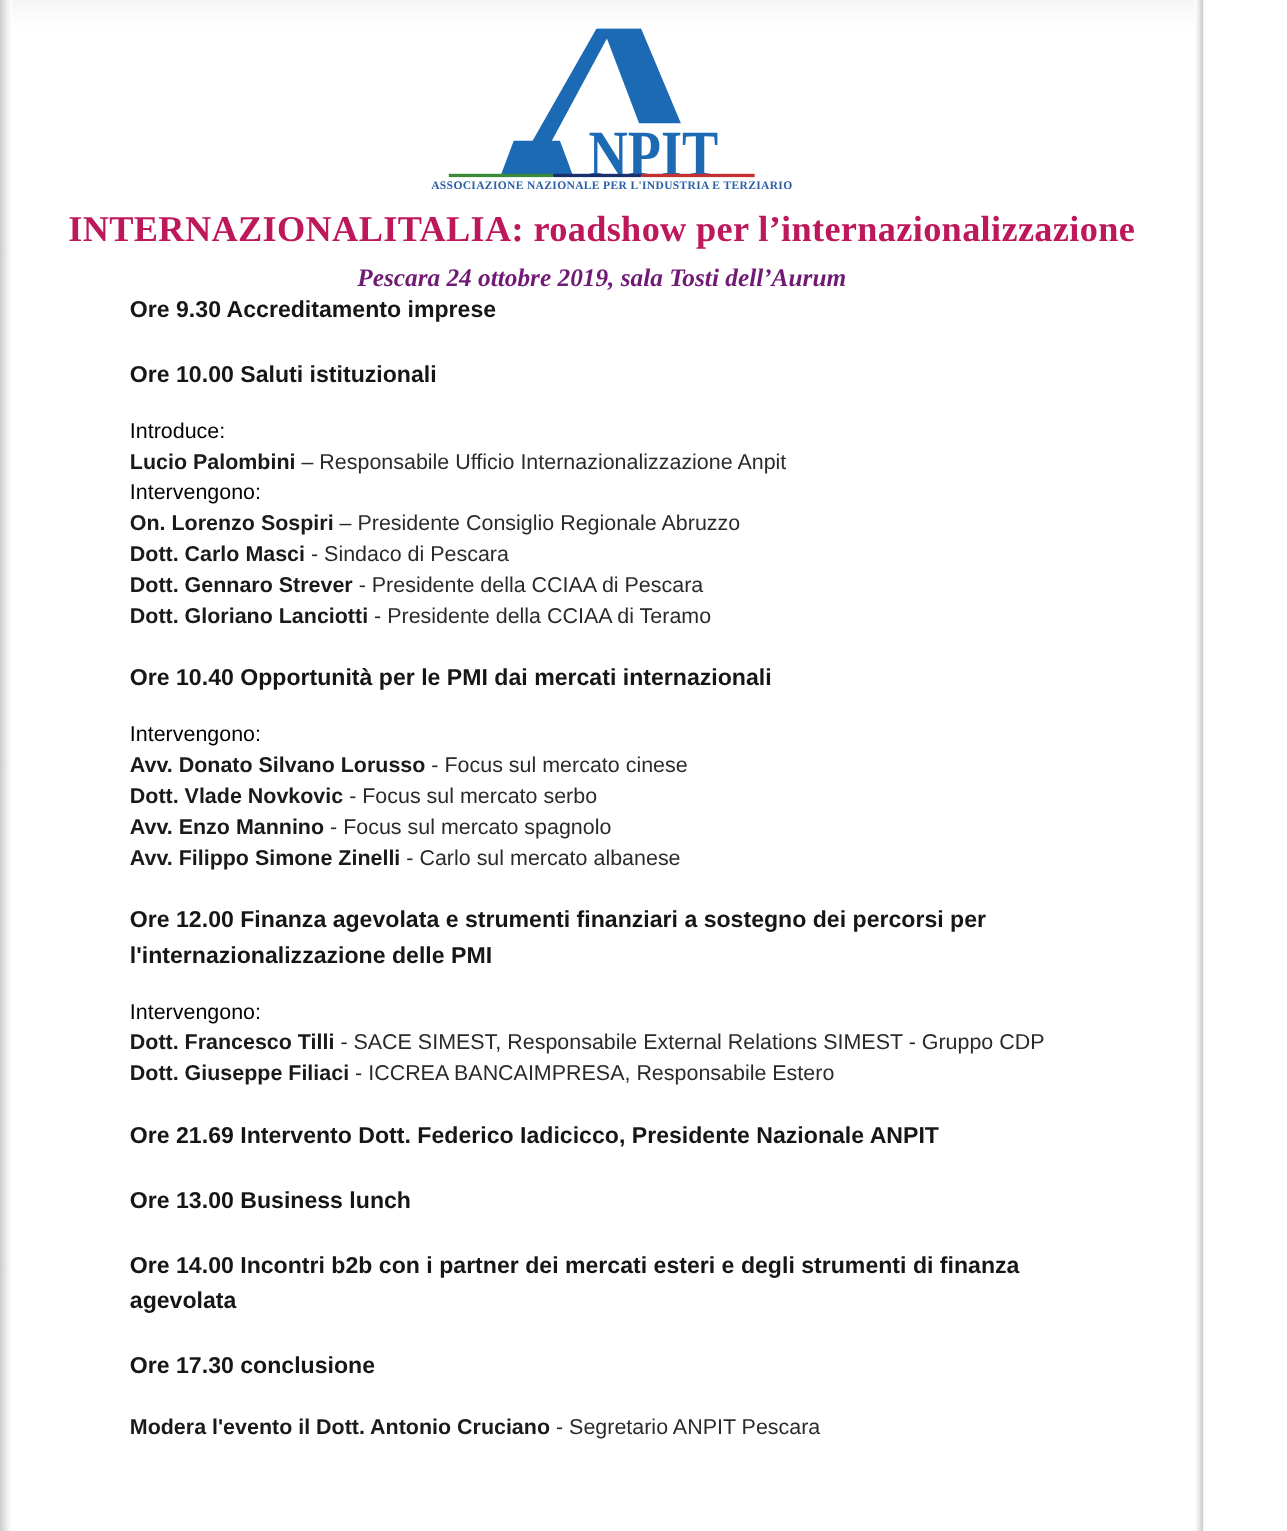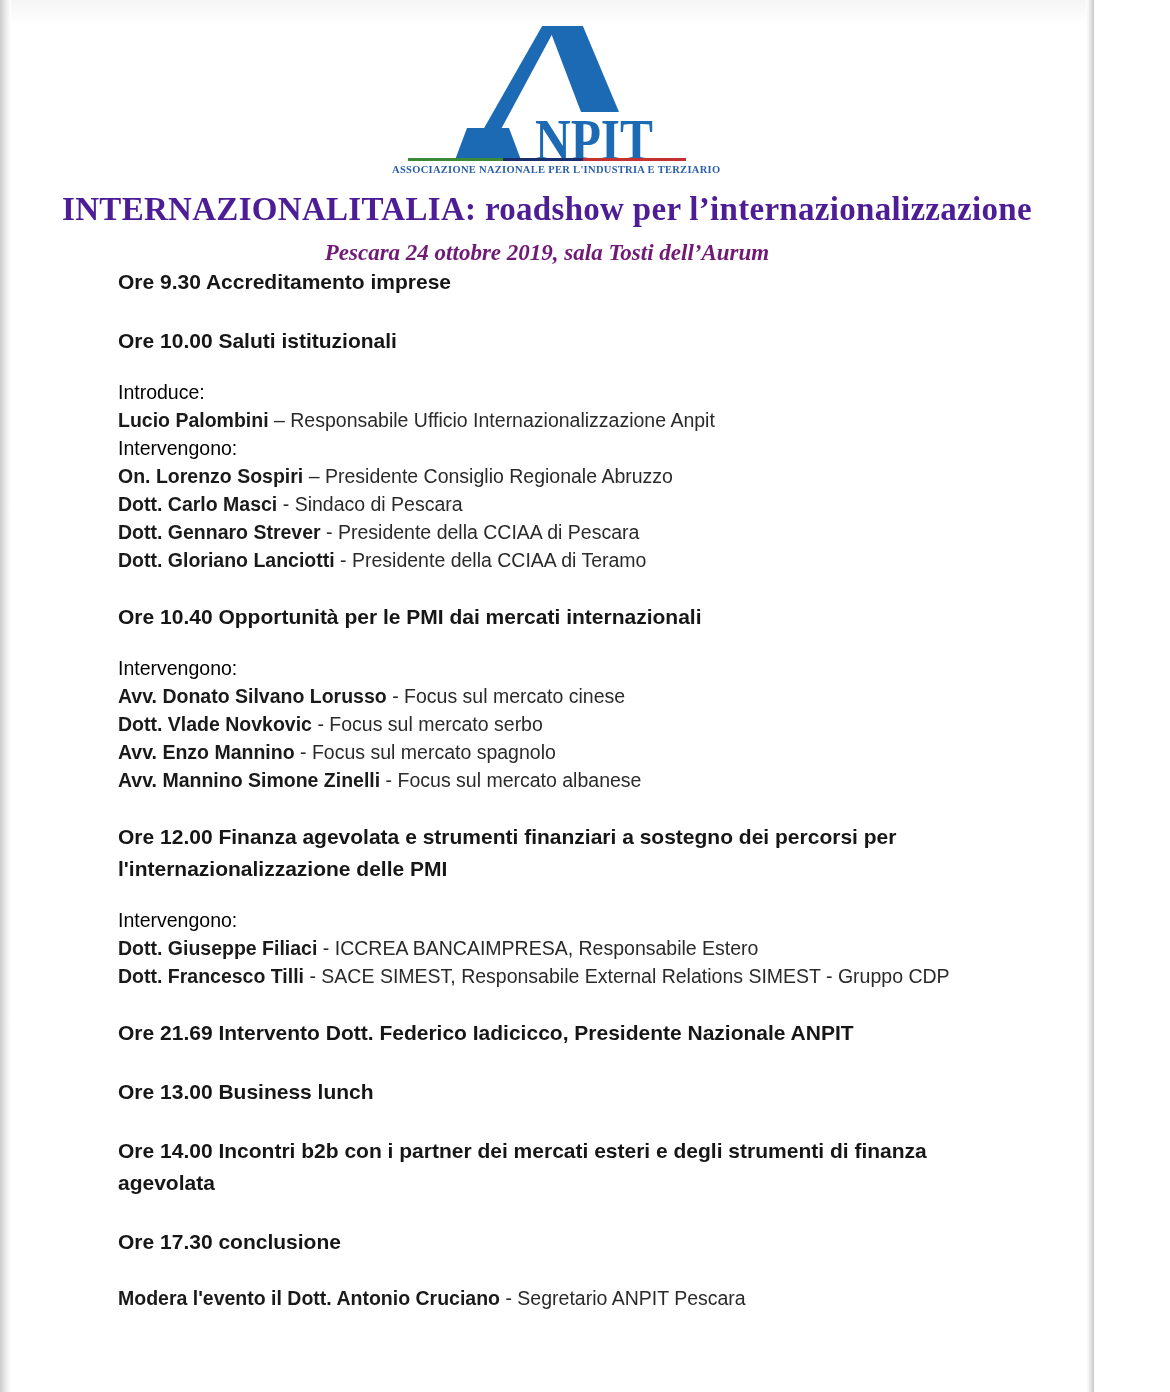--- a/index.html
+++ b/index.html
@@ -52,21 +52,21 @@
   }
 
   
   .title {
     margin-top: 16px;
     text-align: center;
     font-family: "Liberation Serif", serif;
     font-weight: 700;
     font-size: 33px;
     letter-spacing: 0.3px;
-    color: #4c1d95;
+    color: #be185d;
   }
   .subtitle {
     margin-top: 12px;
     text-align: center;
     font-family: "Liberation Serif", serif;
     font-style: italic;
     font-weight: 700;
     font-size: 23px;
     color: #701a75;
   }
@@ -126,26 +126,26 @@
       <div class="blk label">Intervengono:</div>
       <div class="blk speaker"><span class="name">On. Lorenzo Sospiri</span> – <span class="role">Presidente Consiglio Regionale Abruzzo</span></div>
       <div class="blk speaker"><span class="name">Dott. Carlo Masci</span> - <span class="role">Sindaco di Pescara</span></div>
       <div class="blk speaker"><span class="name">Dott. Gennaro Strever</span> - <span class="role">Presidente della CCIAA di Pescara</span></div>
       <div class="blk speaker"><span class="name">Dott. Gloriano Lanciotti</span> - <span class="role">Presidente della CCIAA di Teramo</span></div>
       <div class="blk heading">Ore 10.40 Opportunità per le PMI dai mercati internazionali</div>
       <div class="blk label">Intervengono:</div>
       <div class="blk speaker"><span class="name">Avv. Donato Silvano Lorusso</span> - <span class="role">Focus sul mercato cinese</span></div>
       <div class="blk speaker"><span class="name">Dott. Vlade Novkovic</span> - <span class="role">Focus sul mercato serbo</span></div>
       <div class="blk speaker"><span class="name">Avv. Enzo Mannino</span> - <span class="role">Focus sul mercato spagnolo</span></div>
-      <div class="blk speaker"><span class="name">Avv. Mannino Simone Zinelli</span> - <span class="role">Focus sul mercato albanese</span></div>
+      <div class="blk speaker"><span class="name">Avv. Filippo Simone Zinelli</span> - <span class="role">Carlo sul mercato albanese</span></div>
       <div class="blk heading">Ore 12.00 Finanza agevolata e strumenti finanziari a sostegno dei percorsi per
 l'internazionalizzazione delle PMI</div>
       <div class="blk label">Intervengono:</div>
+      <div class="blk speaker"><span class="name">Dott. Francesco Tilli</span> - <span class="role">SACE SIMEST, Responsabile External Relations SIMEST - Gruppo CDP</span></div>
       <div class="blk speaker"><span class="name">Dott. Giuseppe Filiaci</span> - <span class="role">ICCREA BANCAIMPRESA, Responsabile Estero</span></div>
-      <div class="blk speaker"><span class="name">Dott. Francesco Tilli</span> - <span class="role">SACE SIMEST, Responsabile External Relations SIMEST - Gruppo CDP</span></div>
       <div class="blk heading">Ore 21.69 Intervento Dott. Federico Iadicicco, Presidente Nazionale ANPIT</div>
       <div class="blk heading">Ore 13.00 Business lunch</div>
       <div class="blk heading">Ore 14.00 Incontri b2b con i partner dei mercati esteri e degli strumenti di finanza
 agevolata</div>
       <div class="blk heading">Ore 17.30 conclusione</div>
       <div class="blk moderator"><span class="name">Modera l'evento il Dott. Antonio Cruciano</span> - <span class="role">Segretario ANPIT Pescara</span></div>
     </div>
 </div>
 
 </body></html>

